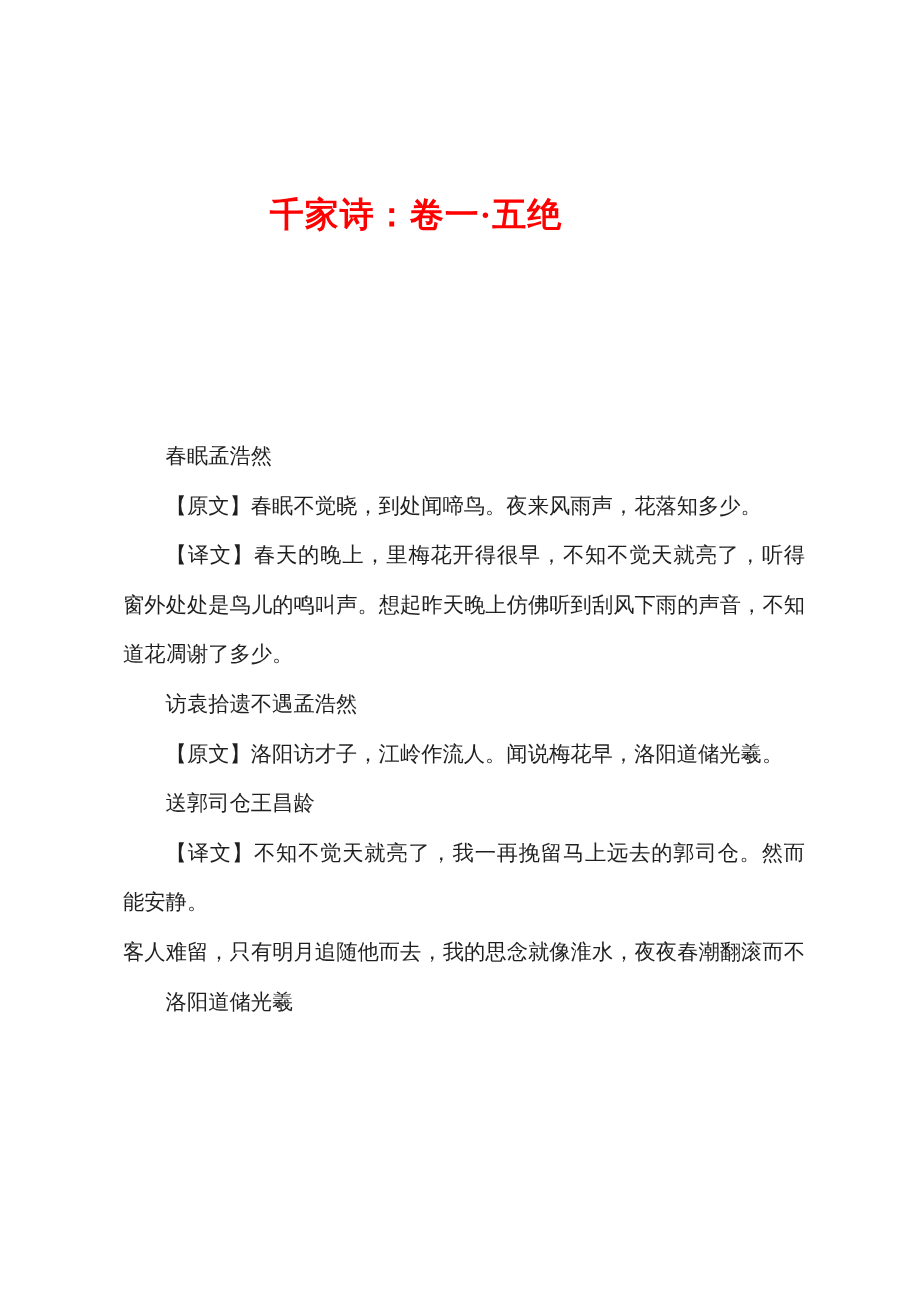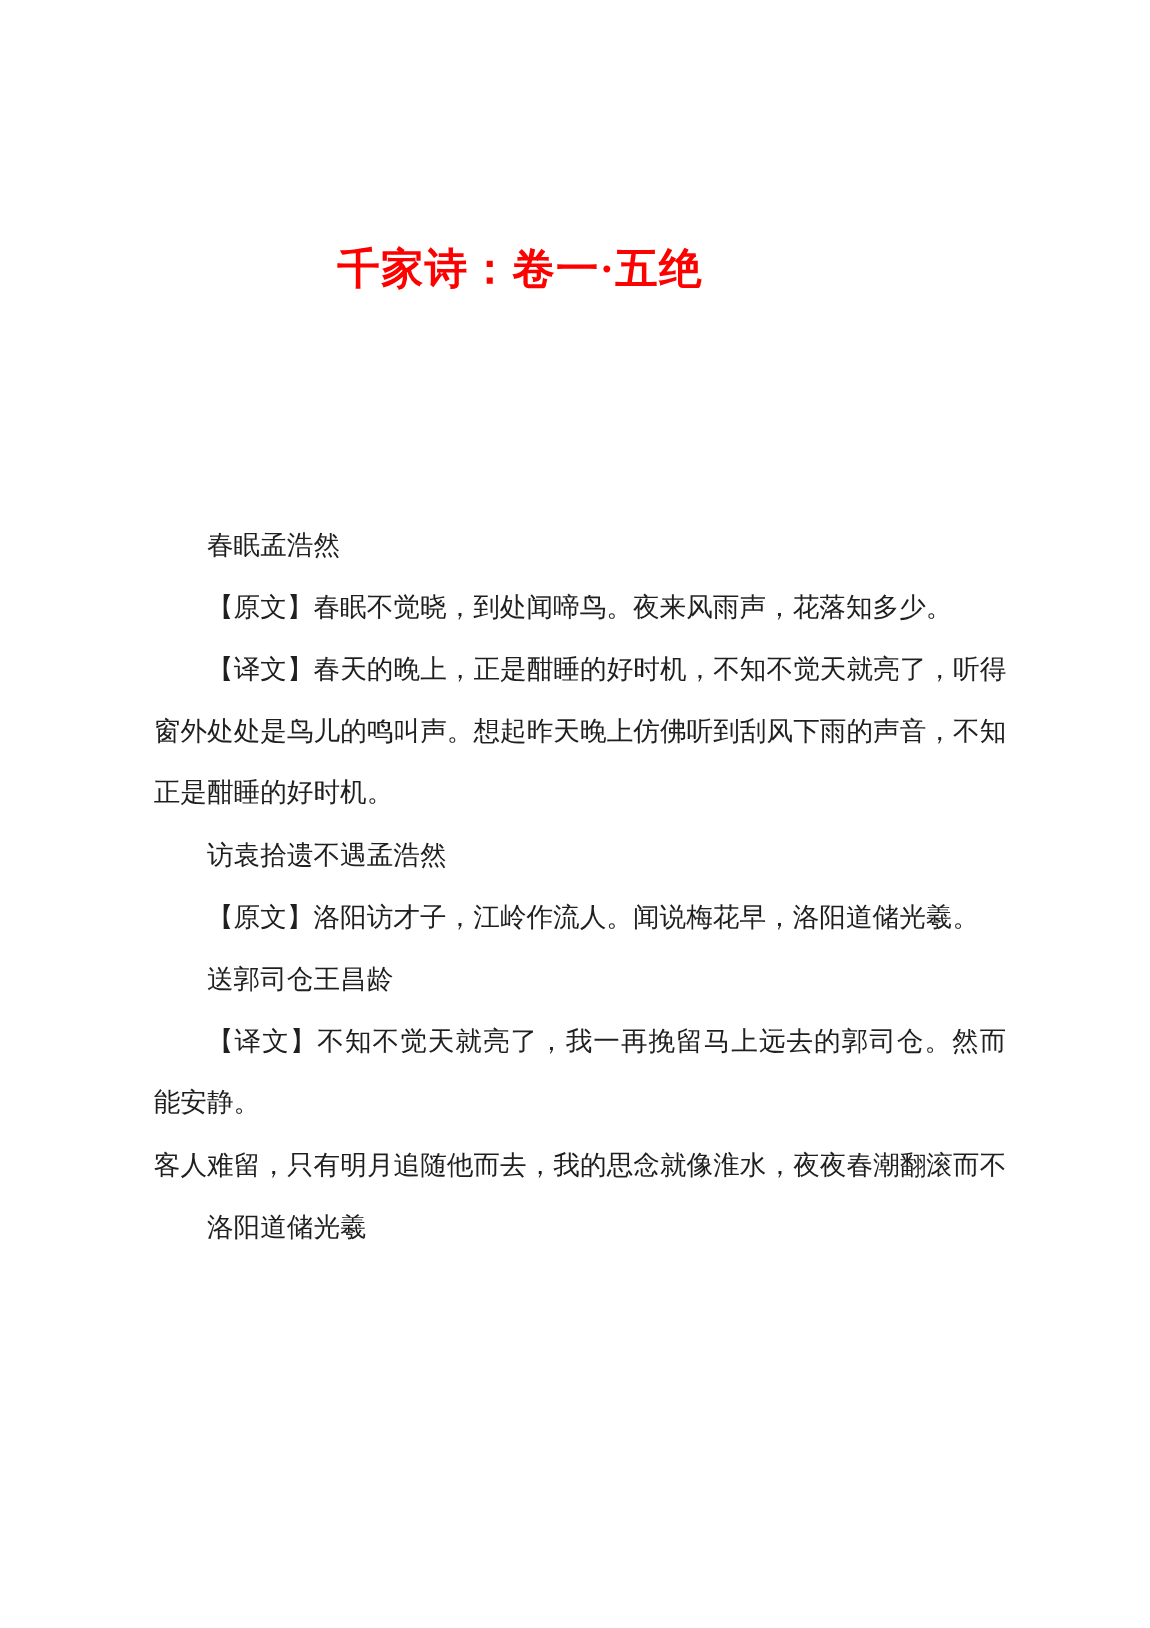--- a/index.html
+++ b/index.html
@@ -21,21 +21,21 @@
     left: 0;
     right: 0;
     text-align: center;
     font-size: 34px;
     font-weight: bold;
     letter-spacing: 1px;
     color: var(--accent, #ff0000);
   }
   .doc-content {
     position: absolute;
-    top: 412px;
+    top: 432px;
     left: 123px;
     width: 682px;
     color: var(--text, #1f1f1f);
   }
   .para {
     margin: 0;
     padding: 0;
   }
   .line {
     display: block;
@@ -59,23 +59,23 @@
 <div class="page">
   <div class="doc-title">千家诗：卷一·五绝</div>
   <div class="doc-content">
       <p class="para">
         <span class="line">春眠孟浩然</span>
       </p>
       <p class="para">
         <span class="line">【原文】春眠不觉晓，到处闻啼鸟。夜来风雨声，花落知多少。</span>
       </p>
       <p class="para">
-        <span class="line j">【译文】春天的晚上，正是酣睡的好时机，不知不觉天就亮了，听得</span>
+        <span class="line j">【译文】春天的晚上，里梅花开得很早，不知不觉天就亮了，听得</span>
         <span class="line j">窗外处处是鸟儿的鸣叫声。想起昨天晚上仿佛听到刮风下雨的声音，不知</span>
-        <span class="line">正是酣睡的好时机。</span>
+        <span class="line">道花凋谢了多少。</span>
       </p>
       <p class="para">
         <span class="line">访袁拾遗不遇孟浩然</span>
       </p>
       <p class="para">
         <span class="line">【原文】洛阳访才子，江岭作流人。闻说梅花早，洛阳道储光羲。</span>
       </p>
       <p class="para">
         <span class="line">送郭司仓王昌龄</span>
       </p>

